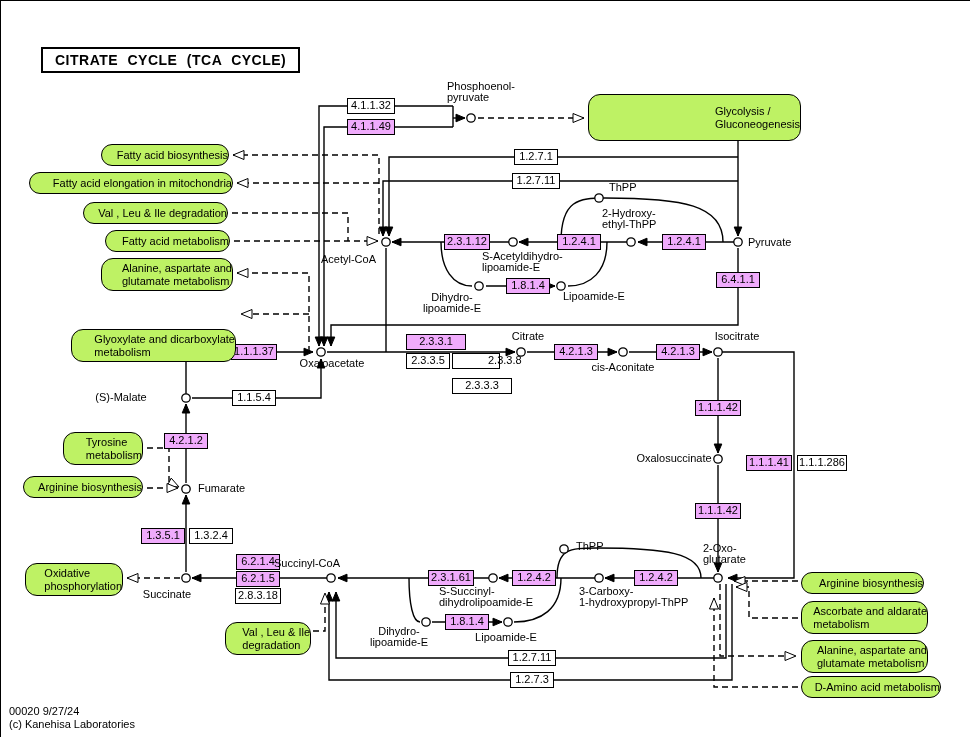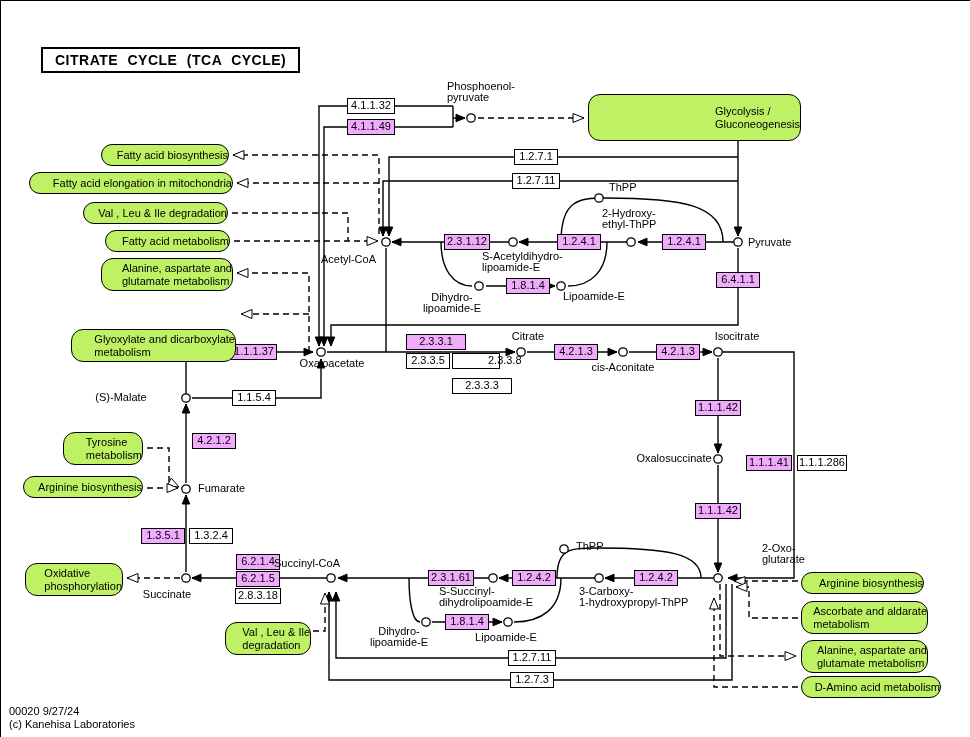--- a/index.html
+++ b/index.html
@@ -162,21 +162,21 @@
     <div class="enzyme" style="left: 405px; top: 352px; width: 44px;">2.3.3.5</div>
     <div class="enzyme" style="left: 451px; top: 352px; width: 48px; padding-left: 35px;">2.3.3.8</div>
     <div class="enzyme green" style="left: 553px; top: 343px; width: 44px;">4.2.1.3</div>
     <div class="enzyme green" style="left: 655px; top: 343px; width: 44px;">4.2.1.3</div>
     <div class="enzyme green" style="left: 230px; top: 343px; width: 46px;">1.1.1.37</div>
     <div class="enzyme" style="left: 231px; top: 389px; width: 44px;">1.1.5.4</div>
     <div class="enzyme green" style="left: 694px; top: 399px; width: 46px;">1.1.1.42</div>
     <div class="enzyme green" style="left: 745px; top: 454px; width: 46px;">1.1.1.41</div>
     <div class="enzyme" style="left: 796px; top: 454px; width: 50px;">1.1.1.286</div>
     <div class="enzyme green" style="left: 694px; top: 502px; width: 46px;">1.1.1.42</div>
-    <div class="enzyme green" style="left: 163px; top: 432px; width: 44px; margin-left: 28px;">4.2.1.2</div>
+    <div class="enzyme green" style="left: 163px; top: 432px; width: 44px;">4.2.1.2</div>
     <div class="enzyme green" style="left: 140px; top: 527px; width: 44px;">1.3.5.1</div>
     <div class="enzyme" style="left: 188px; top: 527px; width: 44px;">1.3.2.4</div>
     <div class="enzyme green" style="left: 235px; top: 553px; width: 44px;">6.2.1.4</div>
     <div class="enzyme green" style="left: 235px; top: 570px; width: 44px;">6.2.1.5</div>
     <div class="enzyme" style="left: 234px; top: 587px; width: 46px;">2.8.3.18</div>
     <div class="enzyme green" style="left: 427px; top: 569px; width: 46px;">2.3.1.61</div>
     <div class="enzyme green" style="left: 511px; top: 569px; width: 44px;">1.2.4.2</div>
     <div class="enzyme green" style="left: 633px; top: 569px; width: 44px;">1.2.4.2</div>
     <div class="enzyme green" style="left: 444px; top: 613px; width: 44px;">1.8.1.4</div>
     <div class="enzyme" style="left: 507px; top: 649px; width: 48px;">1.2.7.11</div>
@@ -223,21 +223,21 @@
     </div>
     <div class="clabel center" style="left: 120px; top: 391px;">
       <div>(S)-Malate</div>
     </div>
     <div class="clabel center" style="left: 673px; top: 452px;">
       <div>Oxalosuccinate</div>
     </div>
     <div class="clabel" style="left: 197px; top: 482px;">
       <div>Fumarate</div>
     </div>
-    <div class="clabel" style="left: 761px; top: 542px;">
+    <div class="clabel" style="left: 702px; top: 542px;">
       <div>2-Oxo-</div>
       <div>glutarate</div>
     </div>
     <div class="clabel" style="left: 575px; top: 540px;">
       <div>ThPP</div>
     </div>
     <div class="clabel center" style="left: 306px; top: 557px;">
       <div>Succinyl-CoA</div>
     </div>
     <div class="clabel center" style="left: 166px; top: 588px;">

